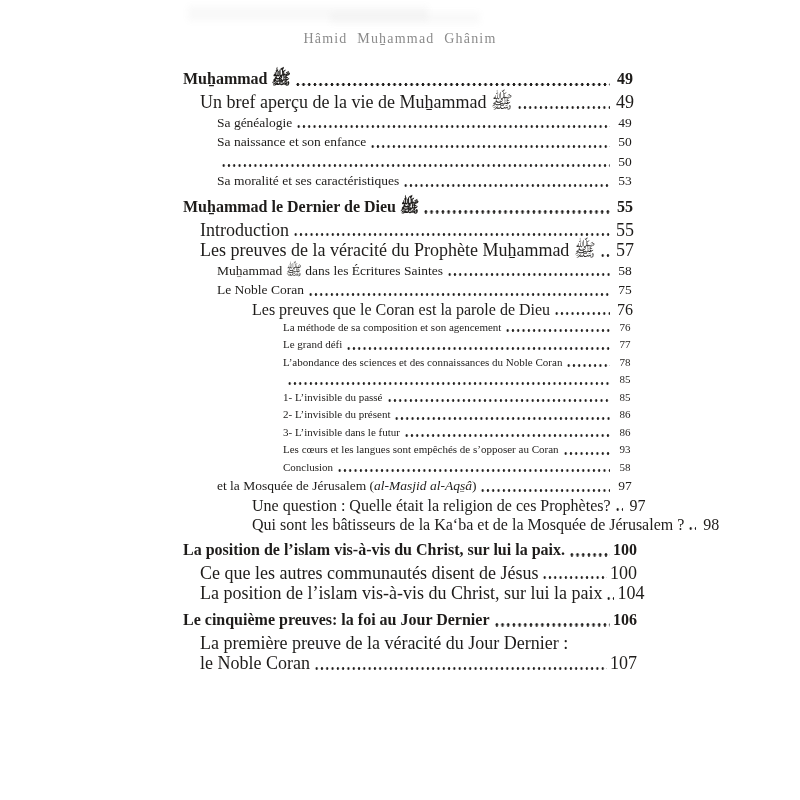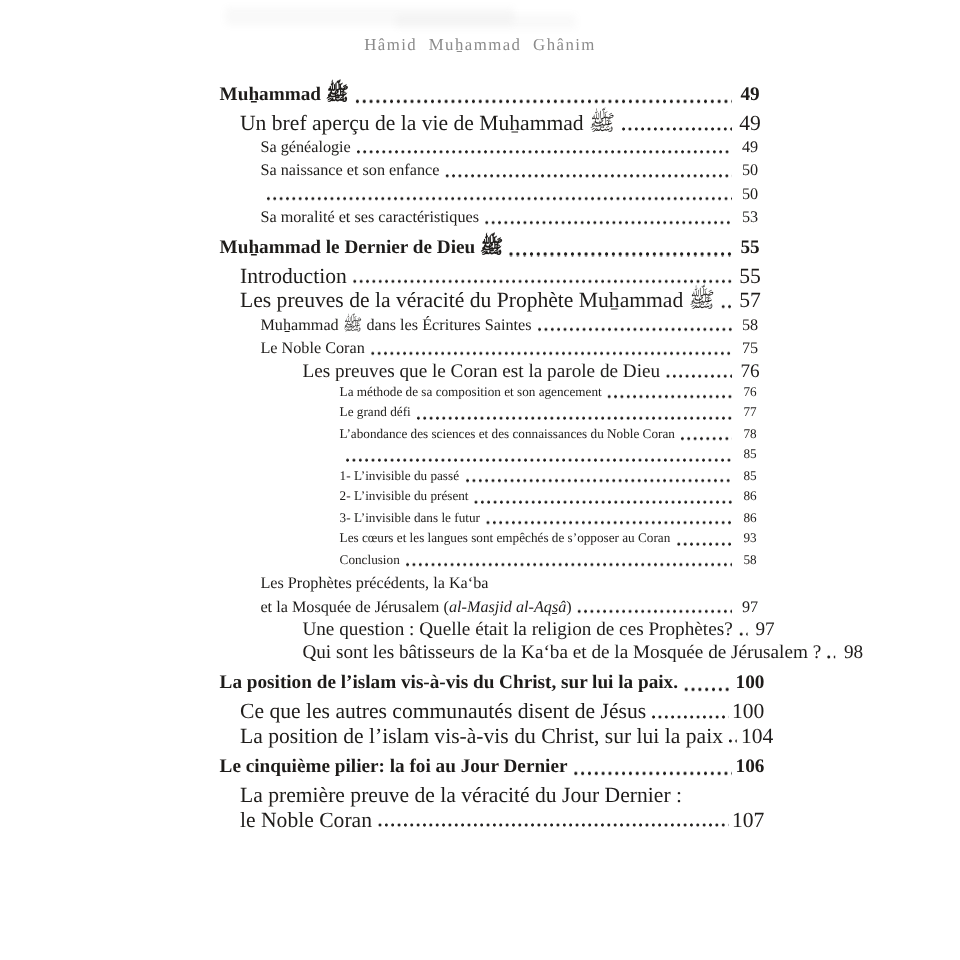--- a/index.html
+++ b/index.html
@@ -214,21 +214,20 @@
         </div>
       </div>
       <div class="toc-entry lvl5">
         <div class="row">
           <span class="title">Conclusion</span>
           <span class="leader"></span>
           <span class="page-num">58</span>
         </div>
       </div>
       <div class="toc-entry lvl3">
-        <div class="line1">Les Prophètes précédents, la Ka‘ba</div>
         <div class="row">
           <span class="title">et la Mosquée de Jérusalem (<i>al-Masjid al-Aqs̱â</i>)</span>
           <span class="leader"></span>
           <span class="page-num">97</span>
         </div>
       </div>
       <div class="toc-entry lvl4">
         <div class="row">
           <span class="title">Une question : Quelle était la religion de ces Prophètes?</span>
           <span class="leader"></span>
@@ -258,21 +257,21 @@
       </div>
       <div class="toc-entry lvl2">
         <div class="row">
           <span class="title">La position de l’islam vis-à-vis du Christ, sur lui la paix</span>
           <span class="leader"></span>
           <span class="page-num">104</span>
         </div>
       </div>
       <div class="toc-entry lvl1">
         <div class="row">
-          <span class="title">Le cinquième pilier: la foi au Jour Dernier</span>
+          <span class="title">Le cinquième preuves: la foi au Jour Dernier</span>
           <span class="leader"></span>
           <span class="page-num">106</span>
         </div>
       </div>
       <div class="toc-entry lvl2">
         <div class="line1">La première preuve de la véracité du Jour Dernier :</div>
         <div class="row">
           <span class="title">le Noble Coran</span>
           <span class="leader"></span>
           <span class="page-num">107</span>

